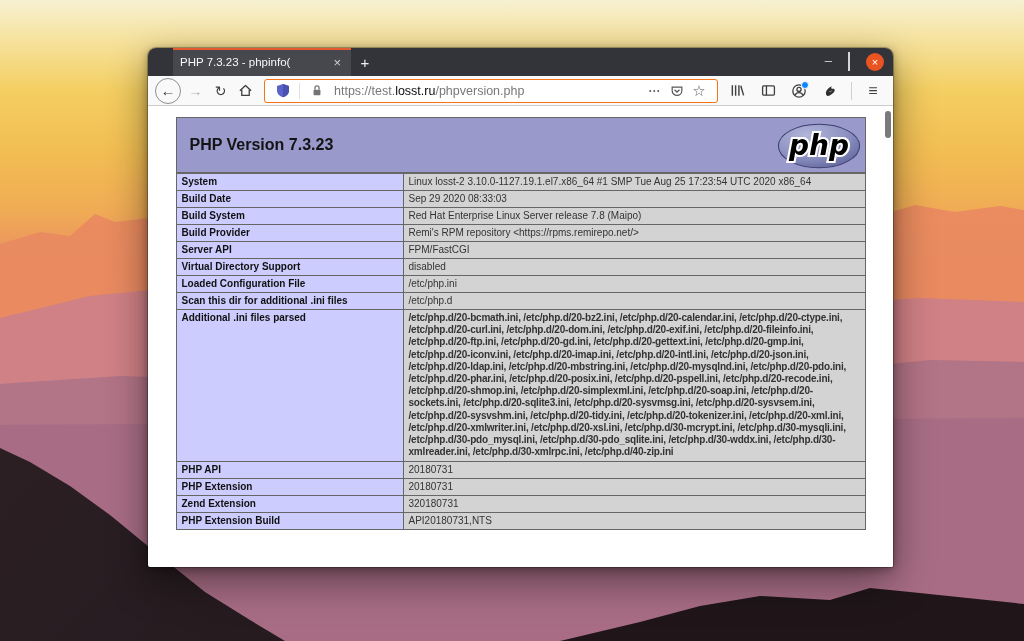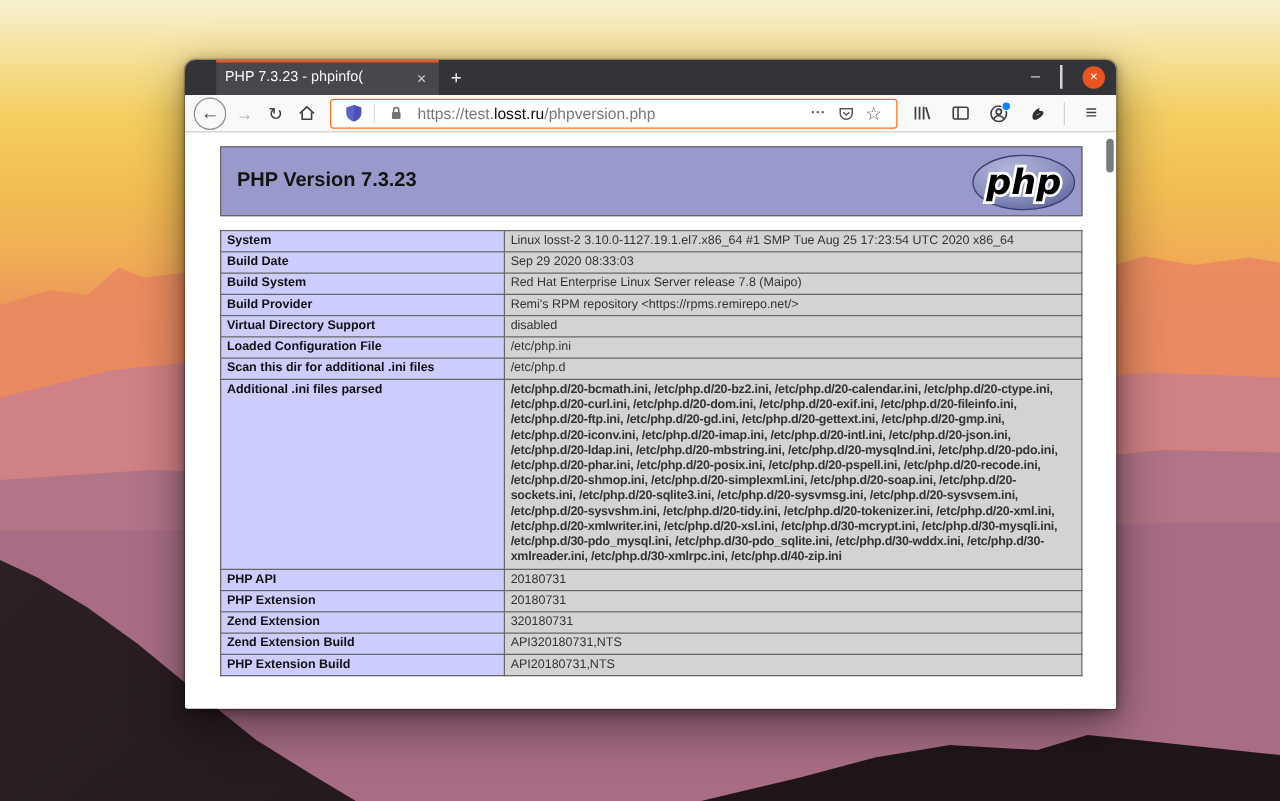--- a/index.html
+++ b/index.html
@@ -62,21 +62,21 @@
   
   .content{position:relative;height:466px;background:#fff;overflow:hidden;}
   .scrollbar{position:absolute;right:0;top:0;bottom:0;width:11px;background:#fff;}
   .scroll-thumb{position:absolute;right:2px;top:5px;width:6px;height:27px;background:#7a7a7e;border-radius:3px;}
   
   .php-page{width:690px;margin:11px auto 0;color:#222;}
   .php-header{background:#9999cc;border:1px solid #666;height:56px;position:relative;display:flex;align-items:center;
     padding:0 13px;box-sizing:border-box;}
   .php-header h1{font-size:16px;margin:0;font-weight:bold;color:#131313;}
   .php-logo{position:absolute;right:4px;top:4px;}
-  table.info{border-collapse:collapse;width:100%;margin-top:11px;font-size:10px;table-layout:fixed;border-radius:28px;}
+  table.info{border-collapse:collapse;width:100%;font-size:10px;table-layout:fixed;border-radius:28px;}
   table.info td{border:1px solid #666;padding:2px 5px 3px;vertical-align:top;word-wrap:break-word;}
   td.e{background:#ccccff;font-weight:bold;width:216px;color:#111;}
   td.v{background:#d3d3d3;color:#333;}
   td.v.small{font-size:10px;letter-spacing:-0.2px;line-height:1.22;font-weight:bold;}
 </style>
 </head>
 <body>
 
 <div class="wallpaper">
   <div class="sky"></div>
@@ -202,20 +202,24 @@
             </tr>
             <tr>
               <td class="e">Build System</td>
               <td class="v">Red Hat Enterprise Linux Server release 7.8 (Maipo)</td>
             </tr>
             <tr>
               <td class="e">Build Provider</td>
               <td class="v">Remi's RPM repository &lt;https://rpms.remirepo.net/&gt;</td>
             </tr>
             <tr>
+              <td class="e">Server API</td>
+              <td class="v">FPM/FastCGI</td>
+            </tr>
+            <tr>
               <td class="e">Virtual Directory Support</td>
               <td class="v">disabled</td>
             </tr>
             <tr>
               <td class="e">Loaded Configuration File</td>
               <td class="v">/etc/php.ini</td>
             </tr>
             <tr>
               <td class="e">Scan this dir for additional .ini files</td>
               <td class="v">/etc/php.d</td>
@@ -230,24 +234,20 @@
             </tr>
             <tr>
               <td class="e">PHP Extension</td>
               <td class="v">20180731</td>
             </tr>
             <tr>
               <td class="e">Zend Extension</td>
               <td class="v">320180731</td>
             </tr>
             <tr>
-              <td class="e">Zend Extension Build</td>
-              <td class="v">API320180731,NTS</td>
-            </tr>
-            <tr>
               <td class="e">PHP Extension Build</td>
               <td class="v">API20180731,NTS</td>
             </tr>
           </tbody>
       </table>
     </div>
     <div class="scrollbar">
       <div class="scroll-thumb"></div>
     </div>
   </div>

